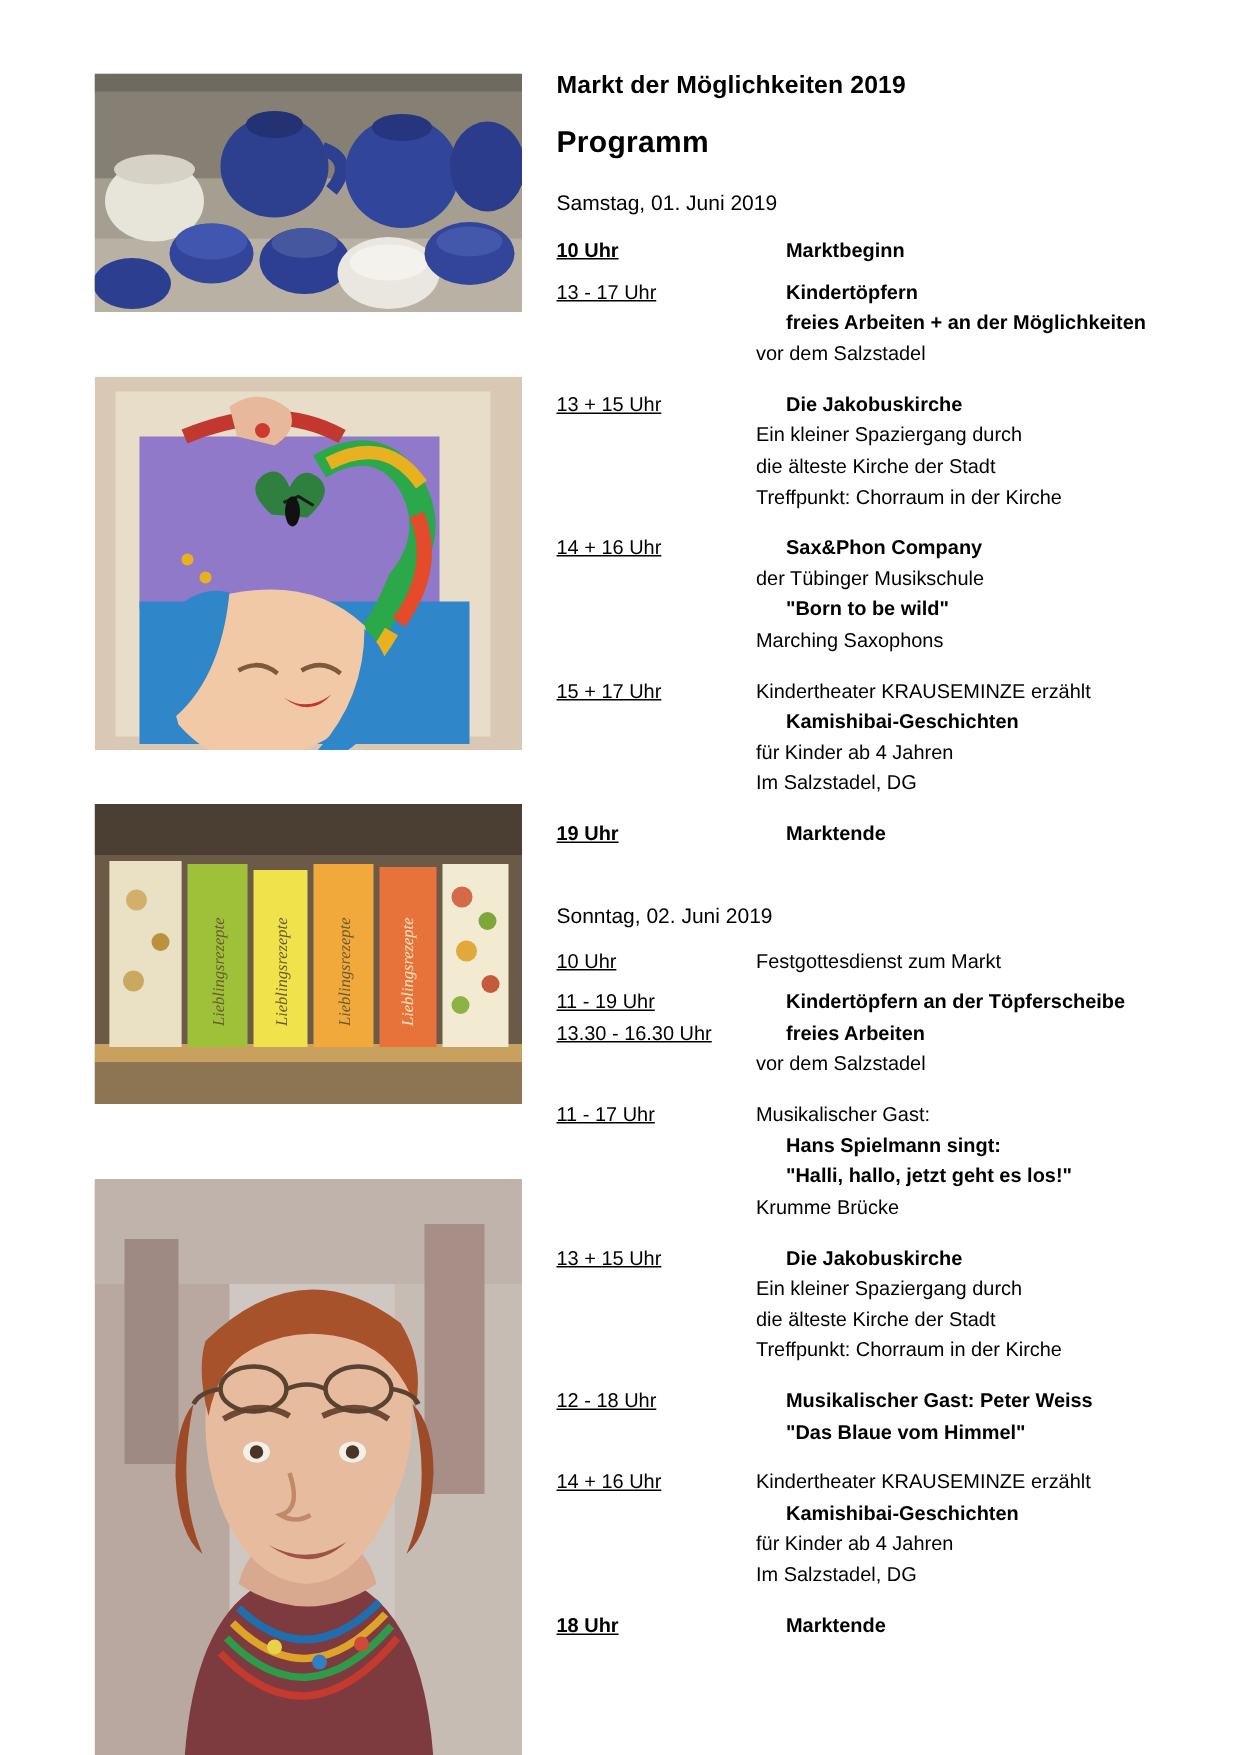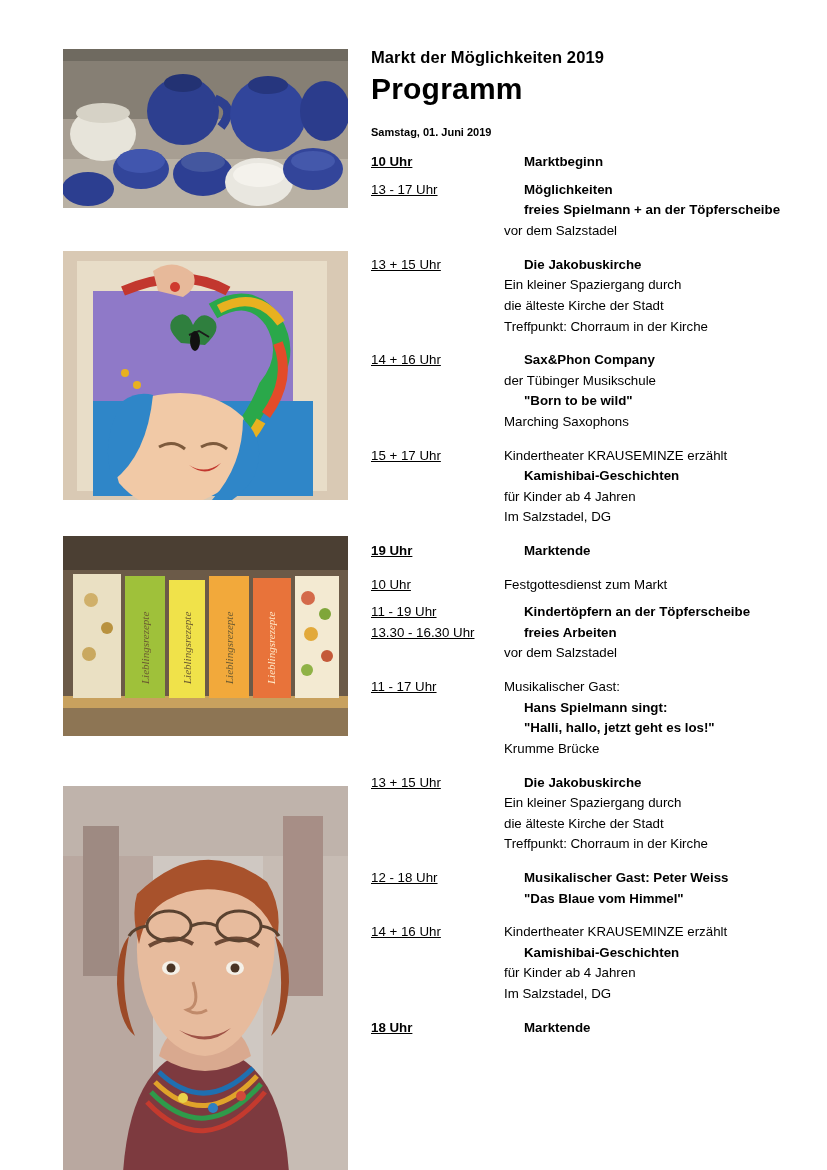--- a/index.html
+++ b/index.html
@@ -51,29 +51,29 @@
     line-height: 1.35;
     letter-spacing: 0.1px;
   }
   .head-line2 {
     font-size: 16.5px;
     font-weight: normal;
     line-height: 1.35;
     margin-bottom: 6px;
   }
   .programm {
-    font-size: 30px;
+    font-size: 20px;
     font-weight: bold;
-    margin-top: 4px;
+    margin-top: 16px;
     margin-bottom: 20px;
     letter-spacing: 0.2px;
   }
   .day-title {
-    font-size: 11px;
-    font-weight: bold;
+    font-size: 14px;
+    font-weight: normal;
     margin-top: 4px;
     margin-bottom: 14px;
   }
   .day-title.second {
     margin-top: 22px;
     margin-bottom: 13px;
   }
 
   table.sched {
     border-collapse: collapse;
@@ -254,22 +254,22 @@
               </td>
               <td class="desc">
                 <span class="line b">Marktbeginn</span>
               </td>
             </tr>
             <tr class="entry">
               <td class="time n">
                 <span class="line">13 - 17 Uhr</span>
               </td>
               <td class="desc">
-                <span class="line b">Möglichkeiten</span>
-                <span class="line b">freies Spielmann + an der Töpferscheibe</span>
+                <span class="line b">Kindertöpfern</span>
+                <span class="line b">freies Arbeiten + an der Möglichkeiten</span>
                 <span class="line n">vor dem Salzstadel</span>
               </td>
             </tr>
             <tr class="entry">
               <td class="time n">
                 <span class="line">13 + 15 Uhr</span>
               </td>
               <td class="desc">
                 <span class="line b">Die Jakobuskirche</span>
                 <span class="line n">Ein kleiner Spaziergang durch</span>
@@ -305,20 +305,21 @@
               </td>
               <td class="desc">
                 <span class="line b">Marktende</span>
               </td>
             </tr>
           </tbody>
       </table>
     </div>
 
     <div>
+      <div class="day-title second">Sonntag, 02. Juni 2019</div>
       <table class="sched">
         <tbody>
             <tr class="entry tight">
               <td class="time n">
                 <span class="line">10 Uhr</span>
               </td>
               <td class="desc">
                 <span class="line n">Festgottesdienst zum Markt</span>
               </td>
             </tr>

